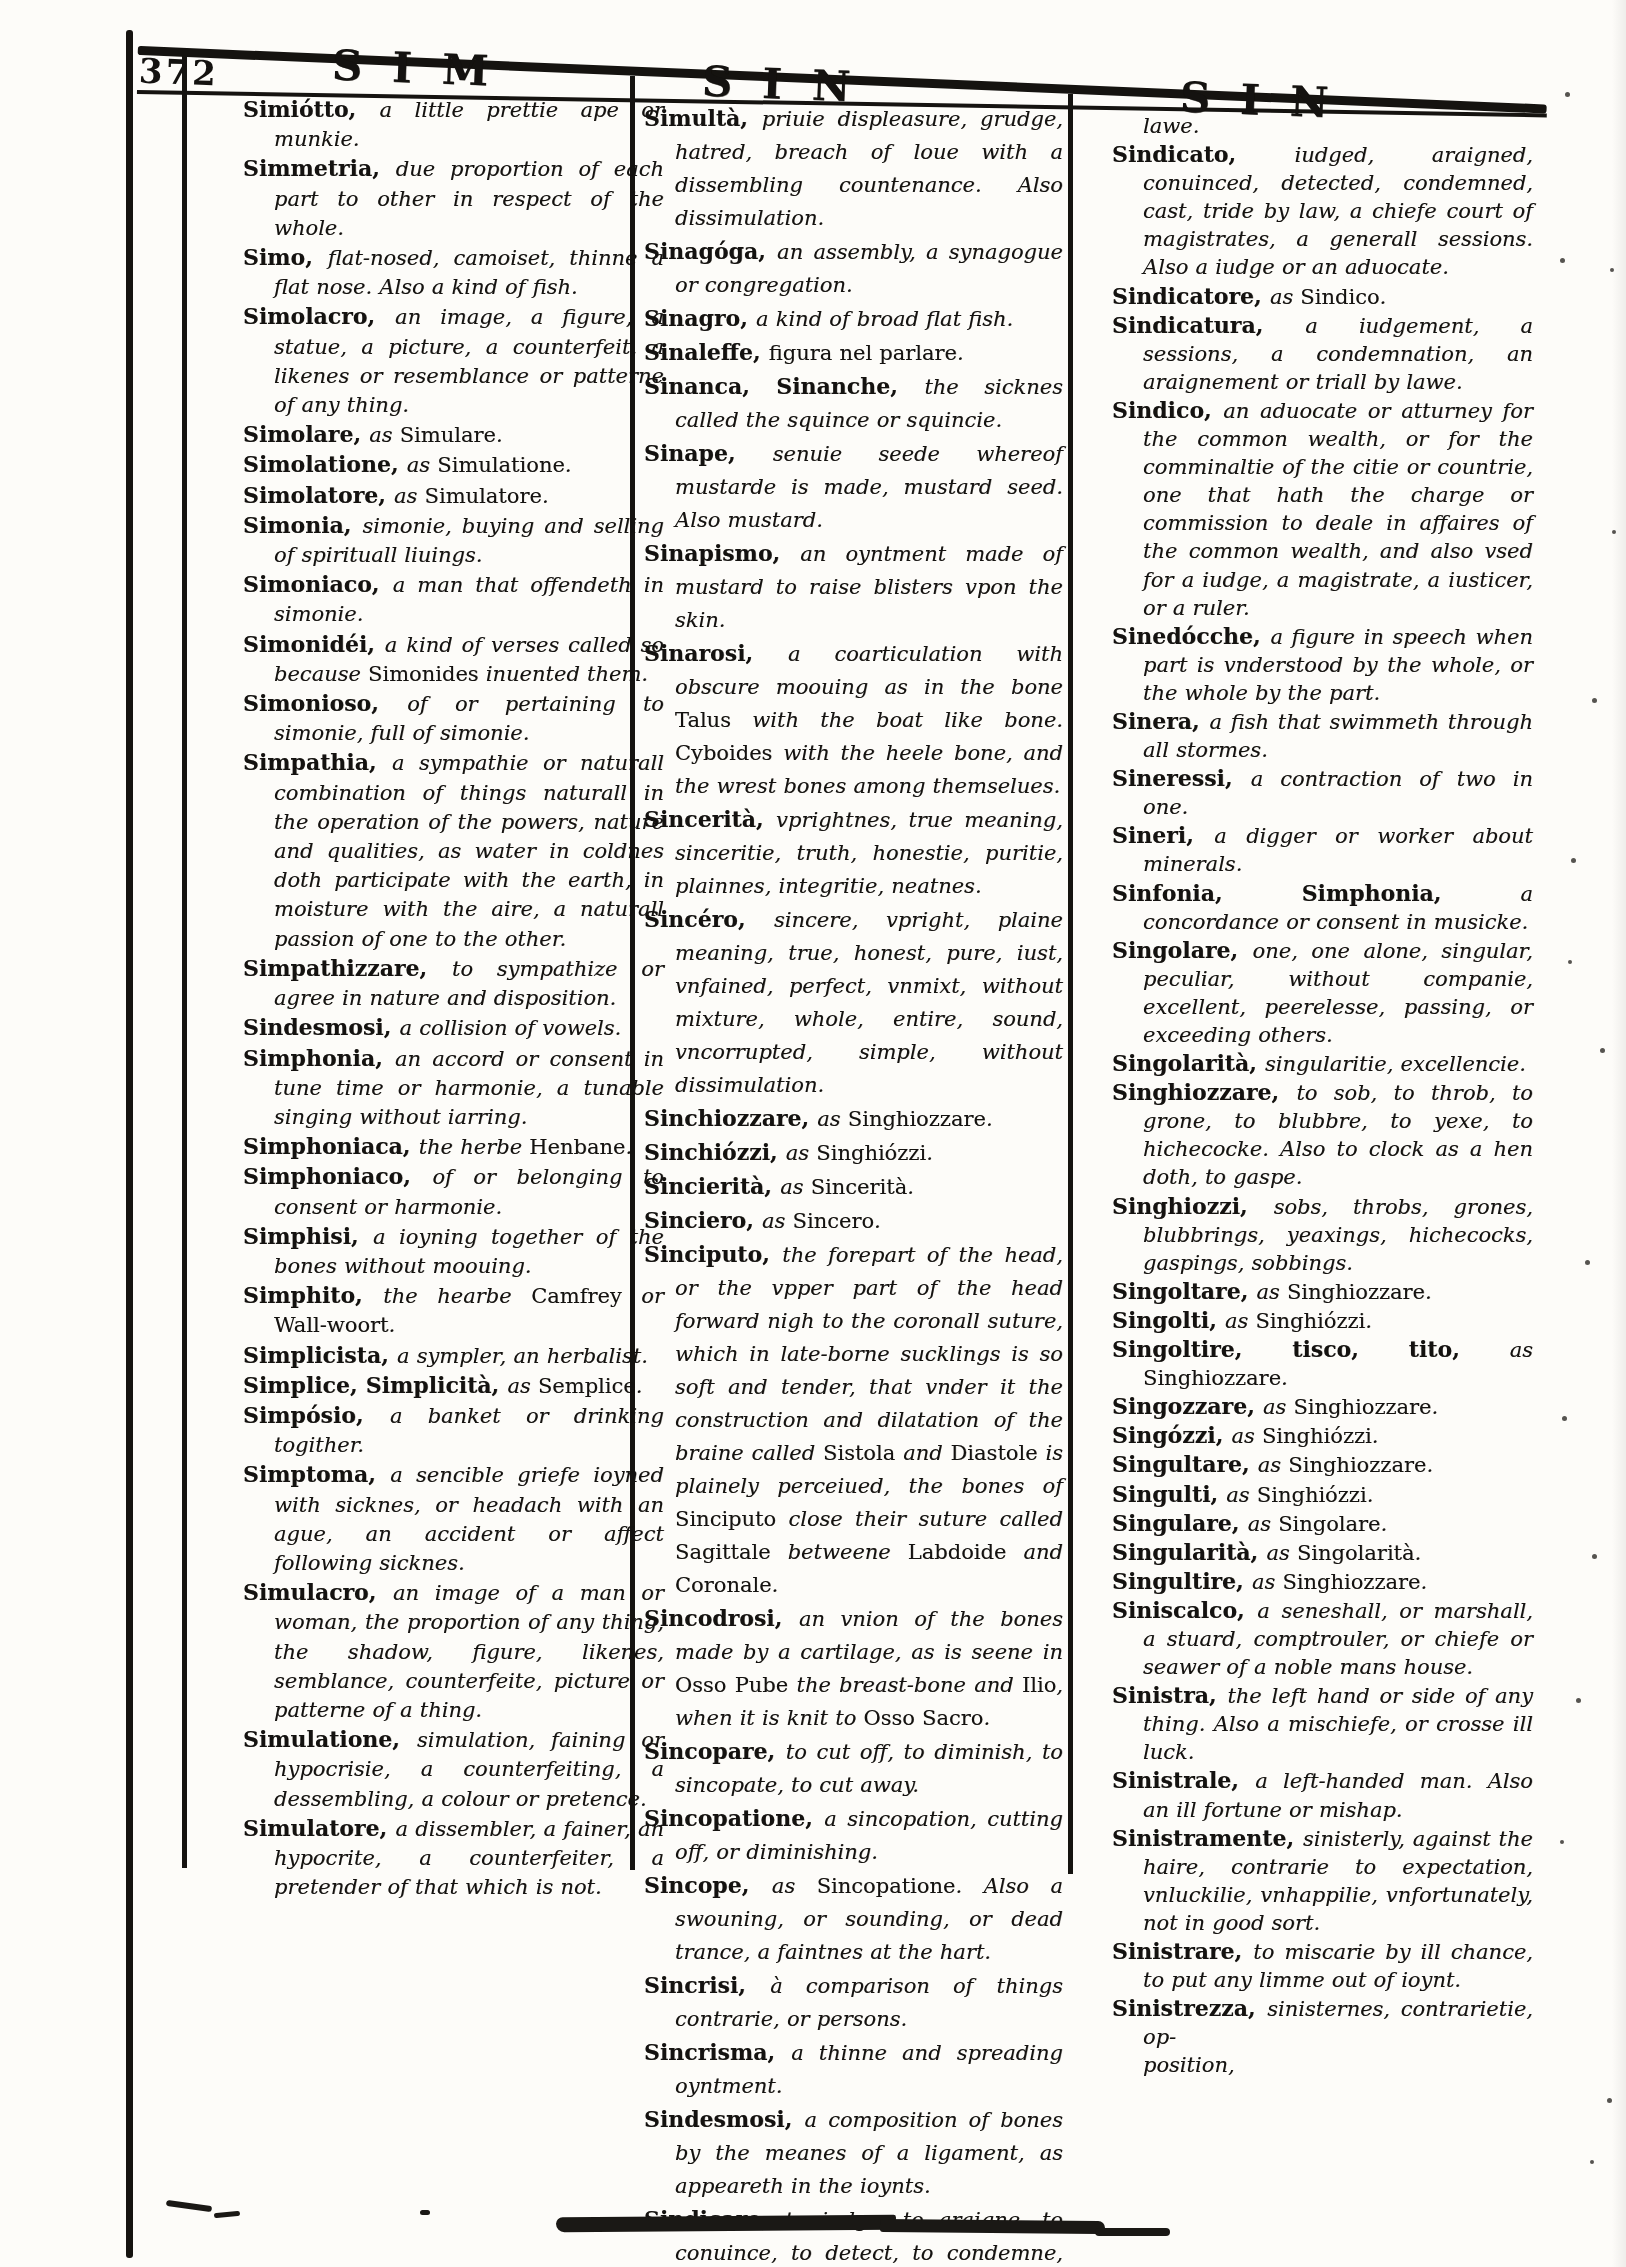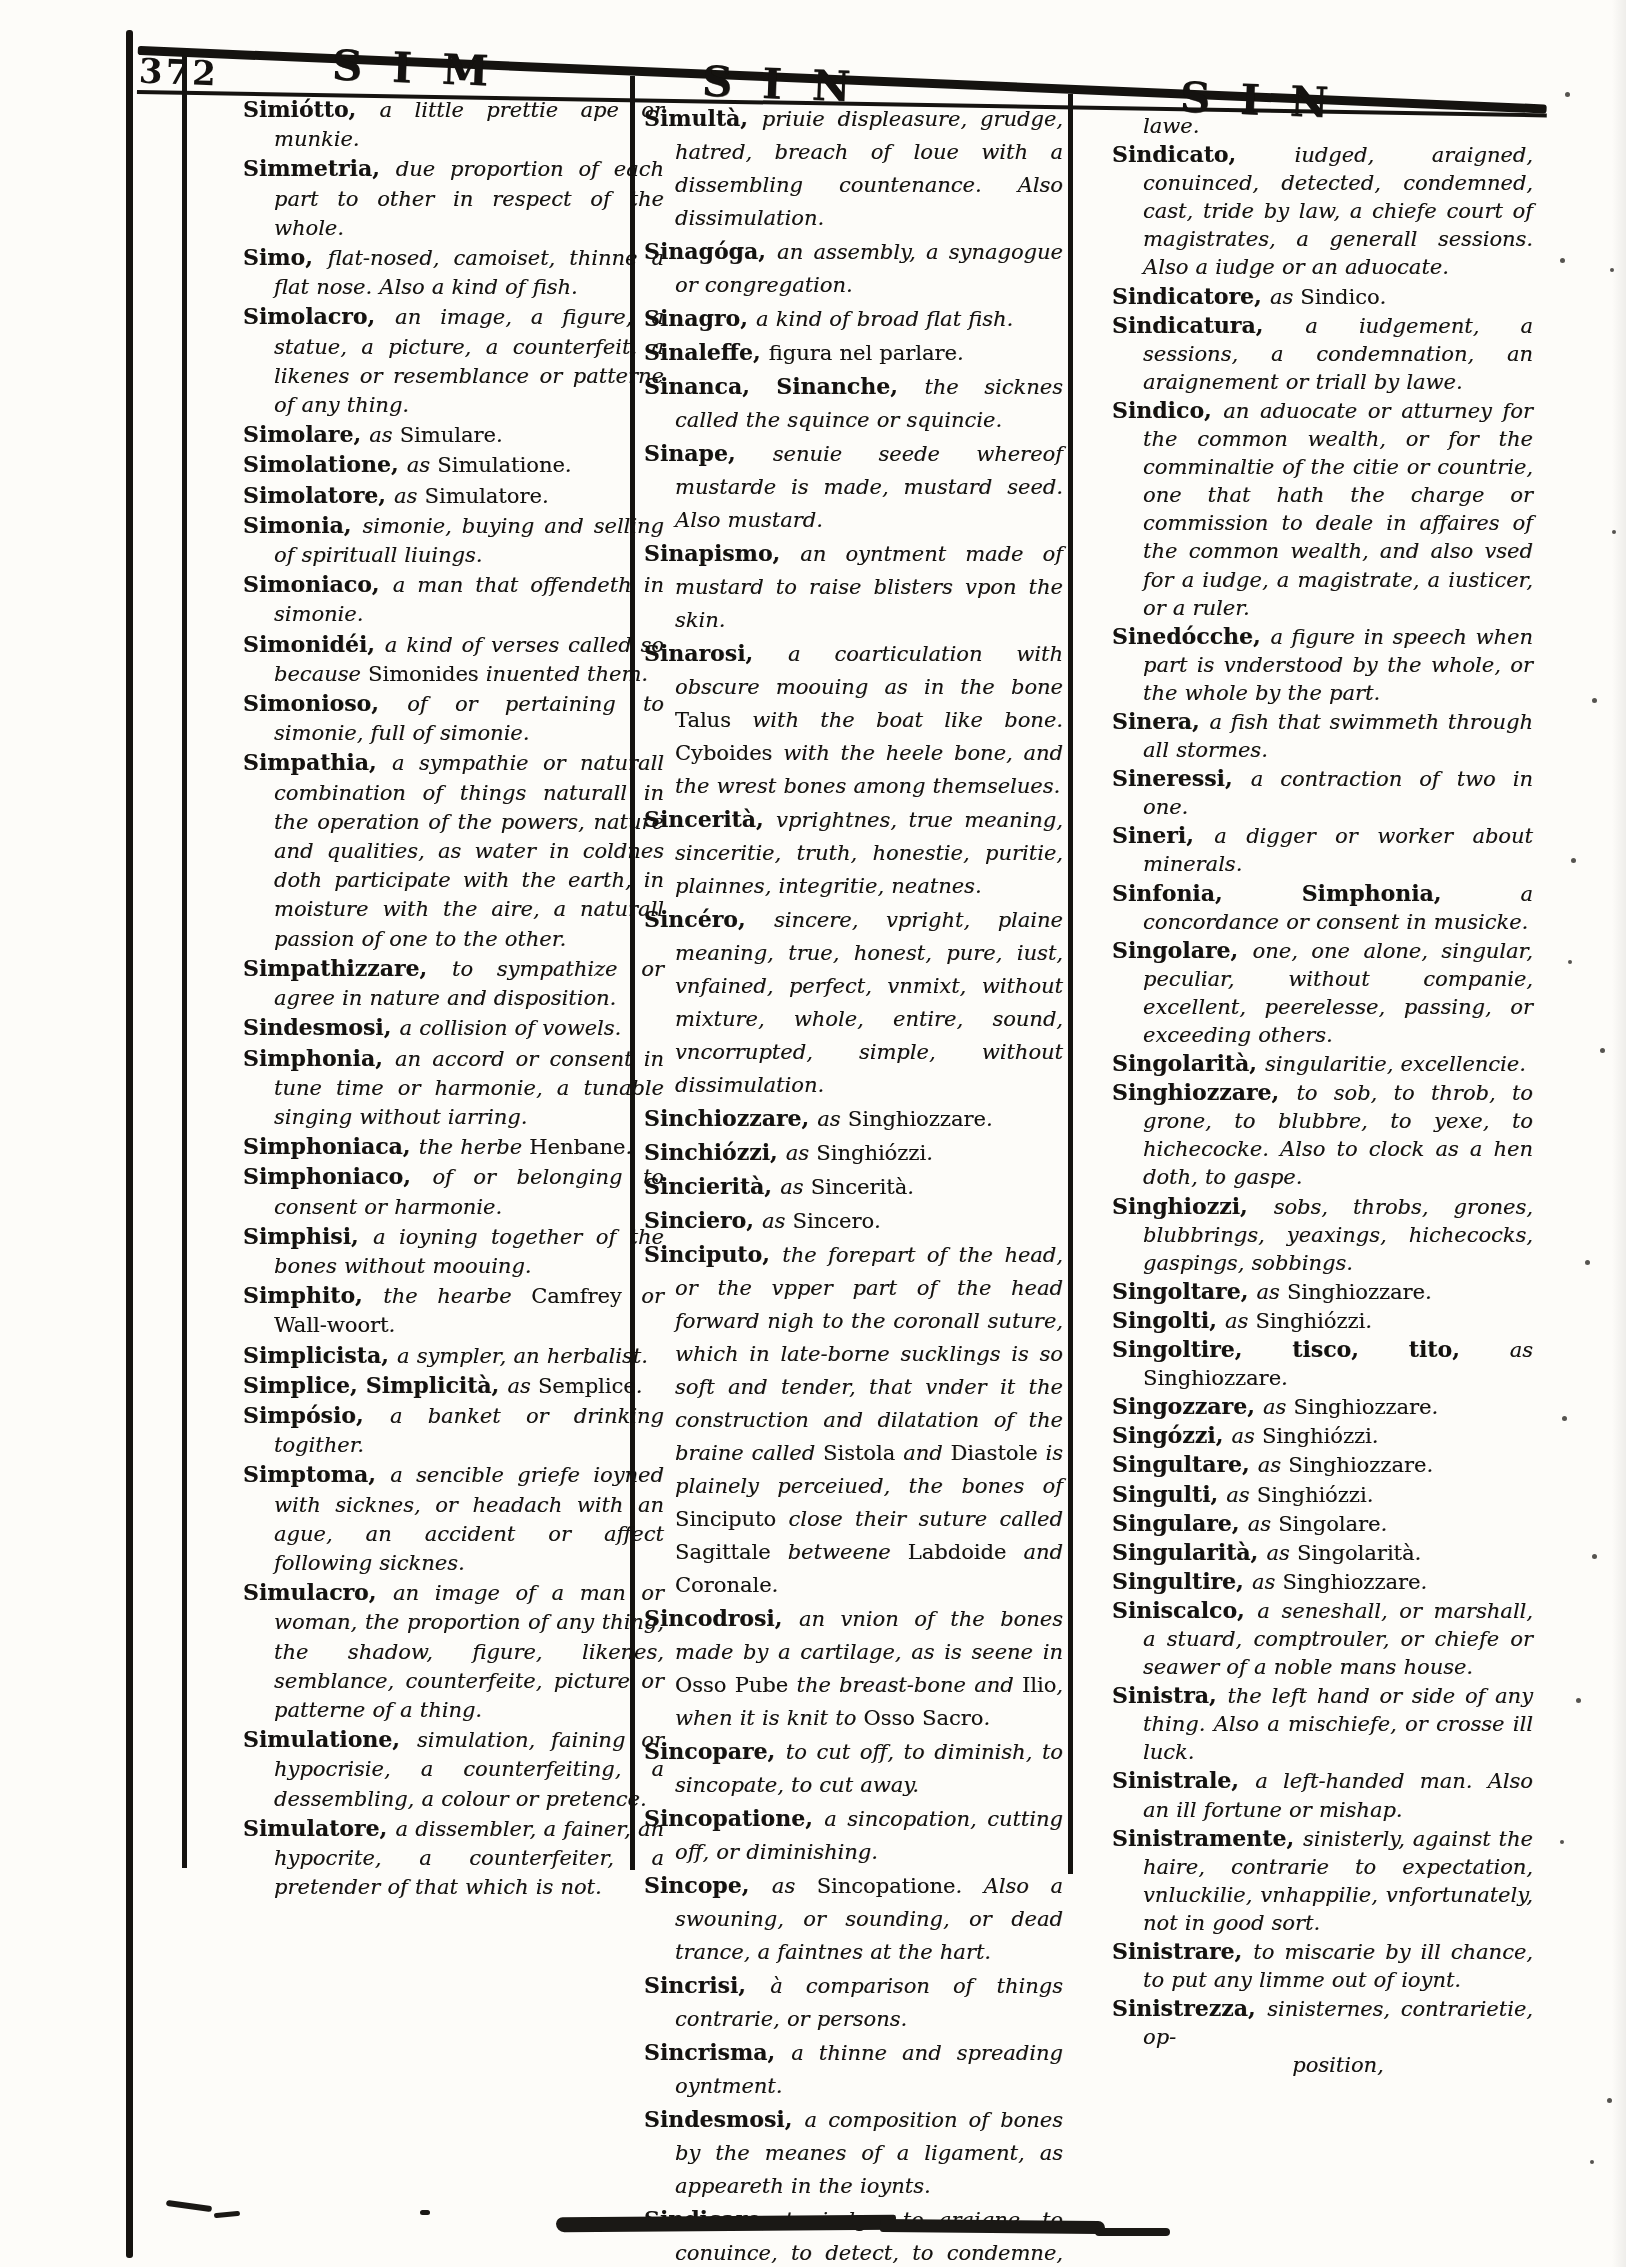--- a/index.html
+++ b/index.html
@@ -46,21 +46,21 @@
     text-indent:-31px;padding-left:31px;
     word-spacing:0.5px;
     text-shadow:0.35px 0.35px 0 rgba(25,20,12,.4);
   }
   .col-2 .entry{line-height:33px;}
   .col-3 .entry{line-height:28.1px;}
   .entry .hw{font-style:normal;font-weight:bold;font-size:22px;}
   .entry .def{font-style:italic;}
   .entry .rom{font-style:normal;}
   .entry.cont{text-indent:0;}
-  .entry.right{text-align:center;}
+  .entry.right{text-align:left;}
   
   .artifact{position:absolute;background:#1a1815;}
   .edge-shade{
     position:absolute;right:0;top:0;width:14px;height:2267px;
     background:linear-gradient(to right, rgba(0,0,0,0), rgba(0,0,0,0.06));
   }
   .speck{position:absolute;background:#2c2925;border-radius:50%;opacity:.8;}
 </style>
 </head>
 <body>

